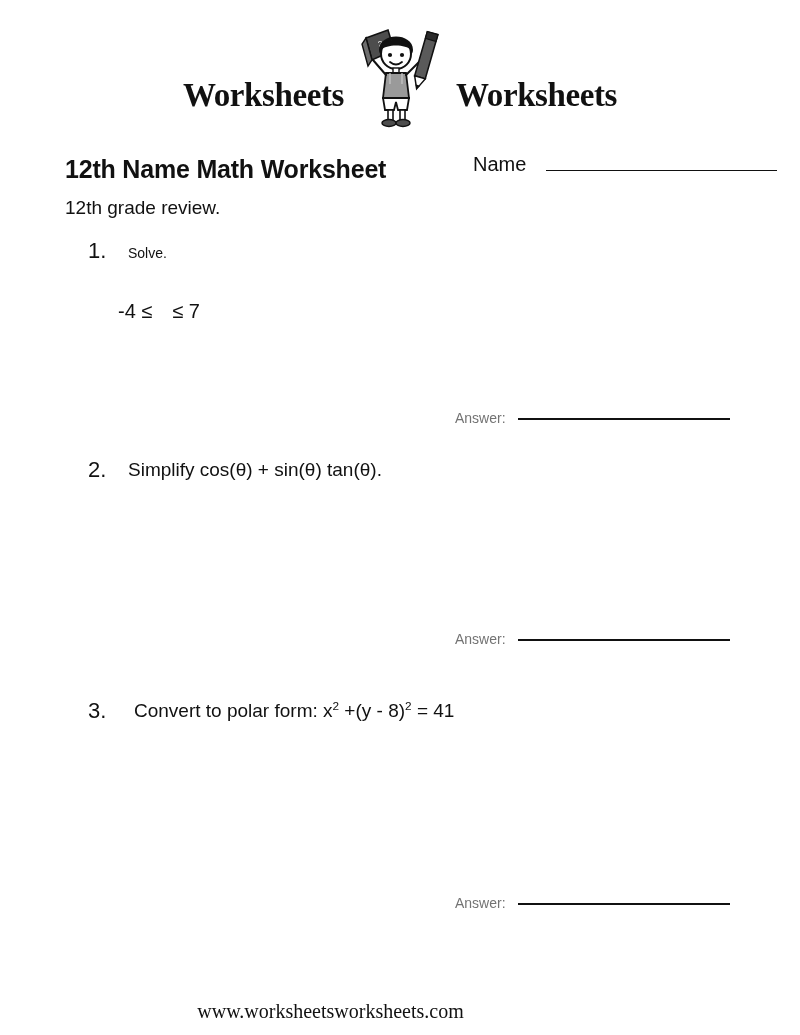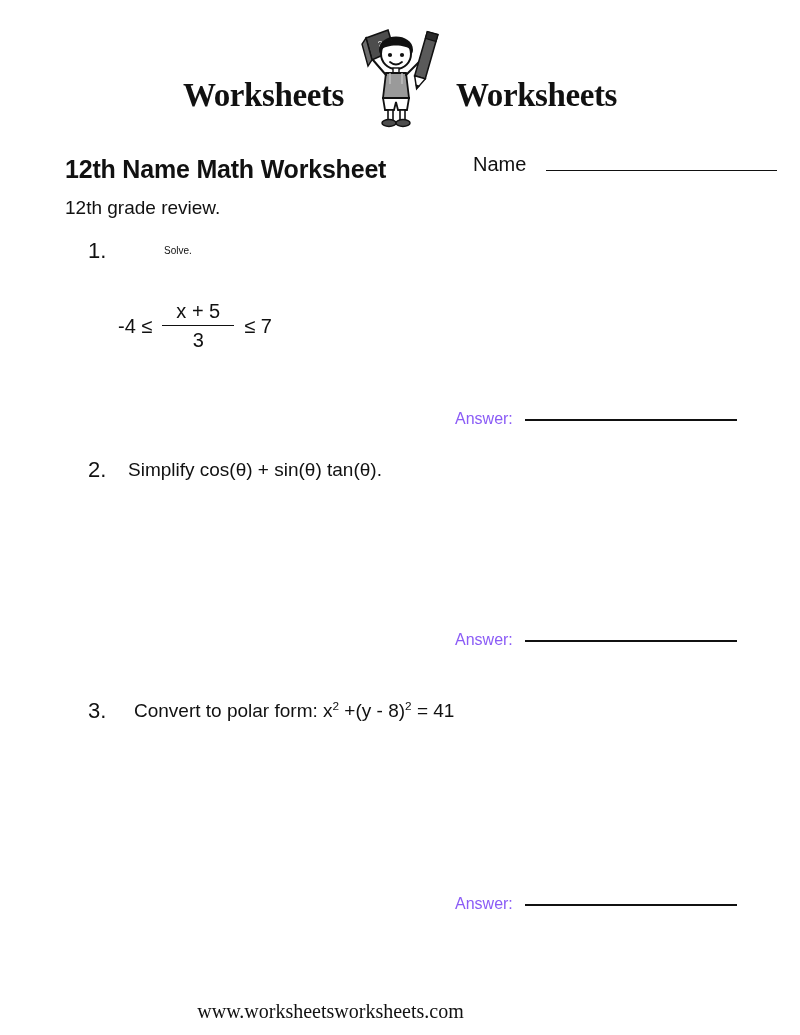--- a/index.html
+++ b/index.html
@@ -96,23 +96,22 @@
     color: #111;
   }
   .q-text {
     position: absolute;
     font-size: 19px;
     color: #111;
     white-space: nowrap;
   }
   .q-text-small {
     position: absolute;
-    font-size: 10px;
-    color: #111;
-    margin-left: 36px;
+    font-size: 14px;
+    color: #111;
   }
   sup {
     font-size: 0.62em;
     vertical-align: super;
     line-height: 0;
   }
 
   
   .ineq {
     position: absolute;
@@ -143,22 +142,22 @@
   }
 
   
   .answer-row {
     position: absolute;
     display: flex;
     align-items: center;
     gap: 12px;
   }
   .answer-label {
-    font-size: 16px;
-    color: #8b5cf6;
+    font-size: 14px;
+    color: #737373;
   }
   .answer-line {
     display: inline-block;
     width: 212px;
     border-bottom: 2px solid #111;
     height: 1px;
   }
 
   
   .footer {
@@ -233,25 +232,20 @@
   <span class="name-label">Name</span>
   <span class="name-line"></span>
 </div>
 
 <div class="problem">
   <span class="q-num" style="left:88px; top:238px;">1.</span>
   <span class="q-text-small" style="left:128px; top:245px;">Solve.</span>
 
   <span class="ineq" style="left:118px; top:300px;">
     <span class="lhs">-4 ≤</span>
-    <span class="frac">
-      <span class="num">x + 5</span>
-      <span class="bar"></span>
-      <span class="den">3</span>
-    </span>
     <span class="rhs">≤ 7</span>
   </span>
 
   <span class="answer-row" style="left:455px; top:410px;">
     <span class="answer-label">Answer:</span>
     <span class="answer-line"></span>
   </span>
 </div>
 
 <div class="problem">

